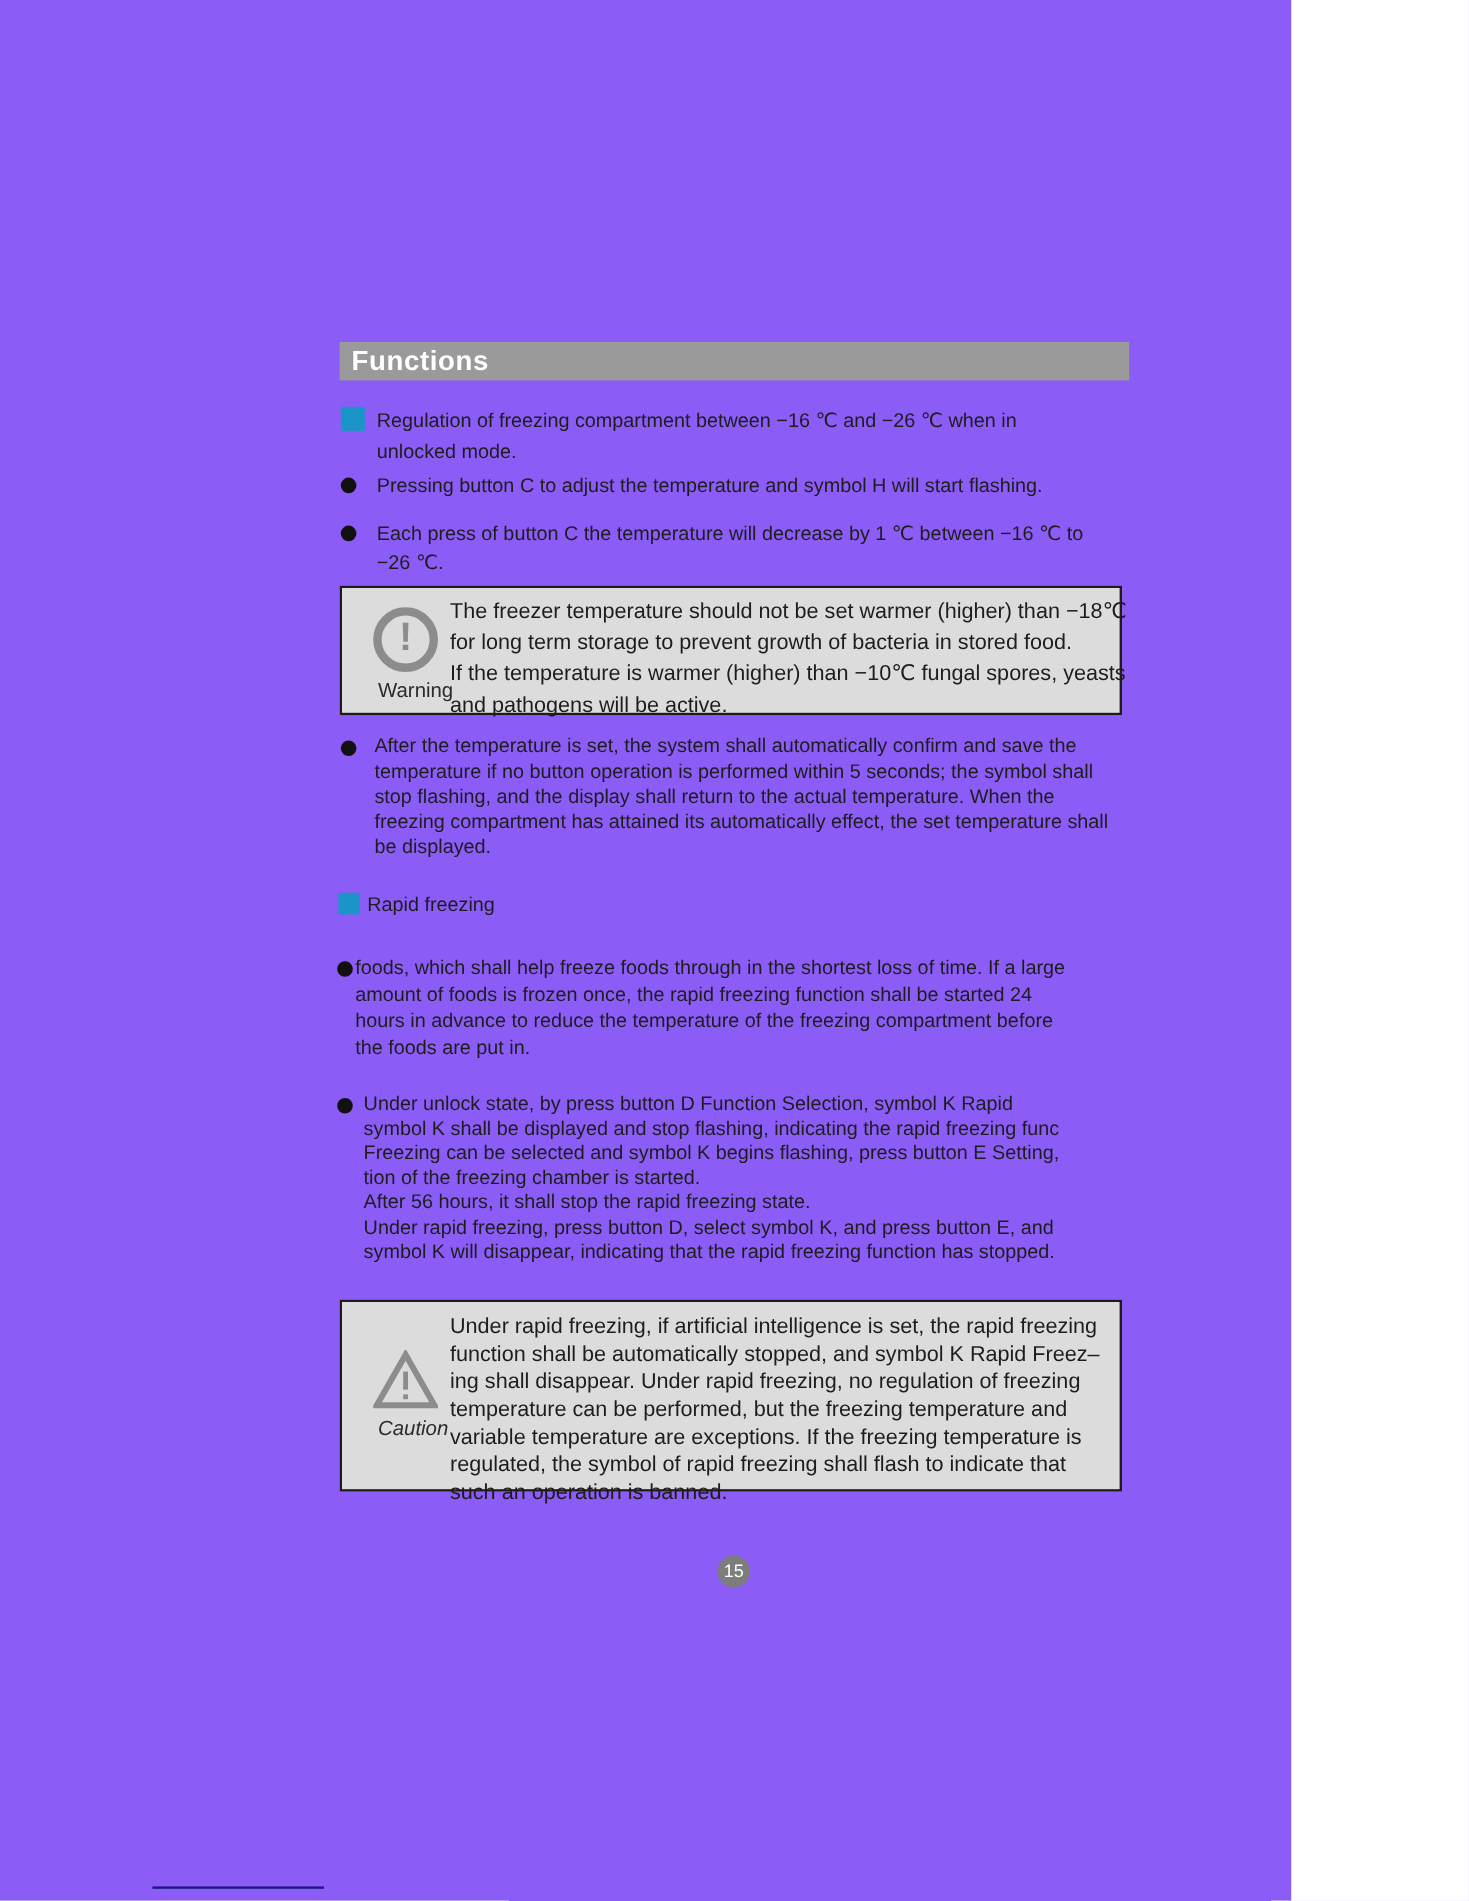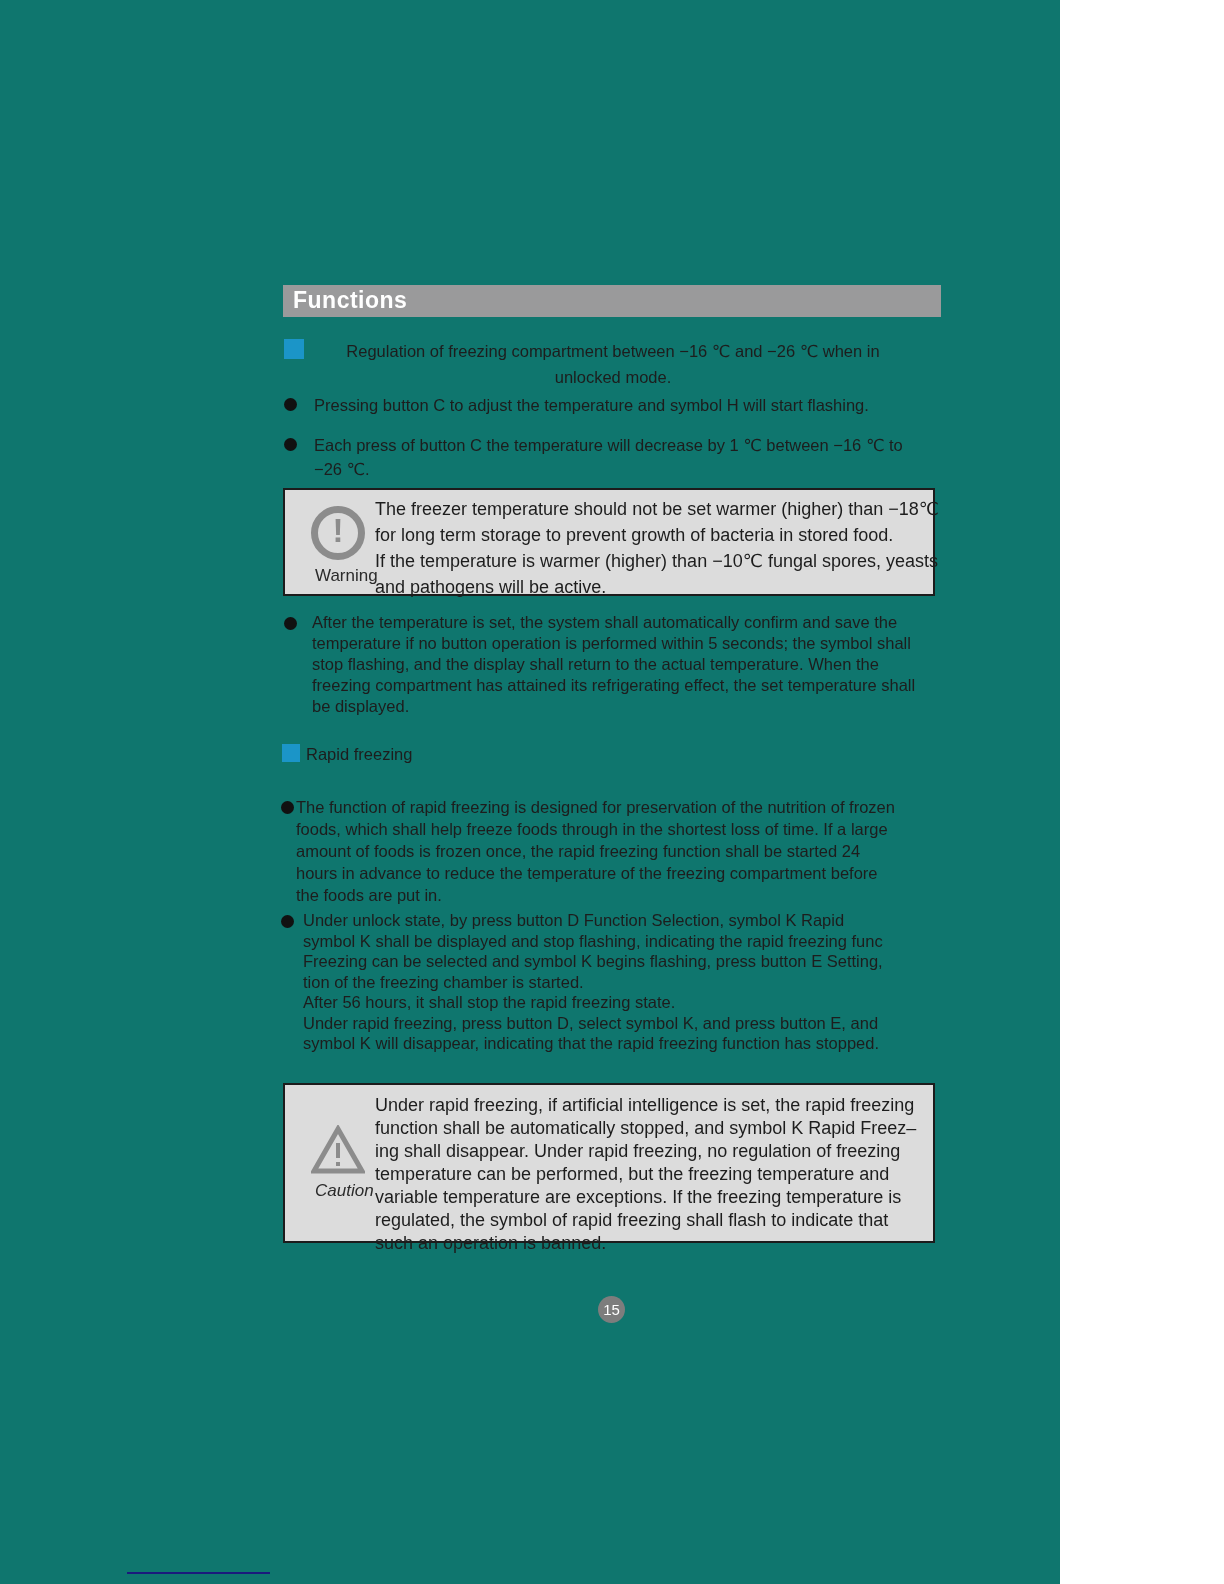--- a/index.html
+++ b/index.html
@@ -1,19 +1,20 @@
 <!DOCTYPE html>
 <html><head>
 <meta charset="utf-8">
 <style>
   html,body{margin:0;padding:0;background:#ffffff;}
   .page{
-    position:relative;width:1060px;height:1584px;background:#0f766e;
+    position:relative;width:1060px;height:1584px;background:#8b5cf6;
     font-family:"Liberation Sans","DejaVu Sans",sans-serif;color:#1d1d1d;
     overflow:hidden;
+    padding-left:16px;
   }
   .header-bar{
     position:absolute;left:283px;top:285px;width:658px;height:32px;
     background:#9a9a9b;color:#ffffff;font-weight:bold;font-size:23px;
     line-height:31px;padding-left:10px;box-sizing:border-box;letter-spacing:.5px;
   }
   .txt{position:absolute;font-size:16.5px;color:#1d1d1d;}
   .txt .line{white-space:nowrap;}
   .marker-square{position:absolute;background:#1b95c8;}
   .marker-dot{position:absolute;border-radius:50%;background:#111111;}
@@ -46,21 +47,21 @@
 </head>
 <body>
 
 <div class="page">
 
   <div class="header-bar">
     <span>Functions</span>
   </div>
 
   <span class="marker-square" style="left:284px;top:339px;width:20px;height:20px;"></span>
-  <div class="txt" style="left:302px;top:338px;width:622px;line-height:26px;text-align:center;">
+  <div class="txt" style="left:314px;top:338px;width:622px;line-height:26px;">
       <div class="line">Regulation of freezing compartment between −16 ℃ and −26 ℃ when in</div>
       <div class="line">unlocked mode.</div>
     </div>
 
   <span class="marker-dot" style="left:284px;top:398px;width:13px;height:13px;"></span>
   <div class="txt" style="left:314px;top:395px;width:622px;line-height:21px;">
       <div class="line">Pressing button C to adjust the temperature and symbol H will start flashing.</div>
     </div>
 
   <span class="marker-dot" style="left:284px;top:438px;width:13px;height:13px;"></span>
@@ -82,32 +83,31 @@
         <div class="line">If the temperature is warmer (higher) than −10℃ fungal spores, yeasts</div>
         <div class="line">and pathogens will be active.</div>
       </div>
   </div>
 
   <span class="marker-dot" style="left:284px;top:617px;width:13px;height:13px;"></span>
   <div class="txt" style="left:312px;top:612px;width:624px;line-height:21px;">
       <div class="line">After the temperature is set, the system shall automatically confirm and save the</div>
       <div class="line">temperature if no button operation is performed within 5 seconds; the symbol shall</div>
       <div class="line">stop flashing, and the display shall return to the actual temperature. When the</div>
-      <div class="line">freezing compartment has attained its refrigerating effect, the set temperature shall</div>
+      <div class="line">freezing compartment has attained its automatically effect, the set temperature shall</div>
       <div class="line">be displayed.</div>
     </div>
 
   <span class="marker-square" style="left:282px;top:744px;width:18px;height:18px;"></span>
   <div class="txt" style="left:306px;top:745px;width:300px;line-height:18px;">
     <span>Rapid freezing</span>
   </div>
 
   <span class="marker-dot" style="left:281px;top:801px;width:13px;height:13px;"></span>
   <div class="txt" style="left:296px;top:796px;width:640px;line-height:22px;">
-      <div class="line">The function of rapid freezing is designed for preservation of the nutrition of frozen</div>
       <div class="line">foods, which shall help freeze foods through in the shortest loss of time. If a large</div>
       <div class="line">amount of foods is frozen once, the rapid freezing function shall be started 24</div>
       <div class="line">hours in advance to reduce the temperature of the freezing compartment before</div>
       <div class="line">the foods are put in.</div>
     </div>
 
   <span class="marker-dot" style="left:281px;top:915px;width:13px;height:13px;"></span>
   <div class="txt" style="left:303px;top:910px;width:633px;line-height:20.5px;">
       <div class="line">Under unlock state, by press button D Function Selection, symbol K Rapid</div>
       <div class="line">symbol K shall be displayed and stop flashing, indicating the rapid freezing func</div>

